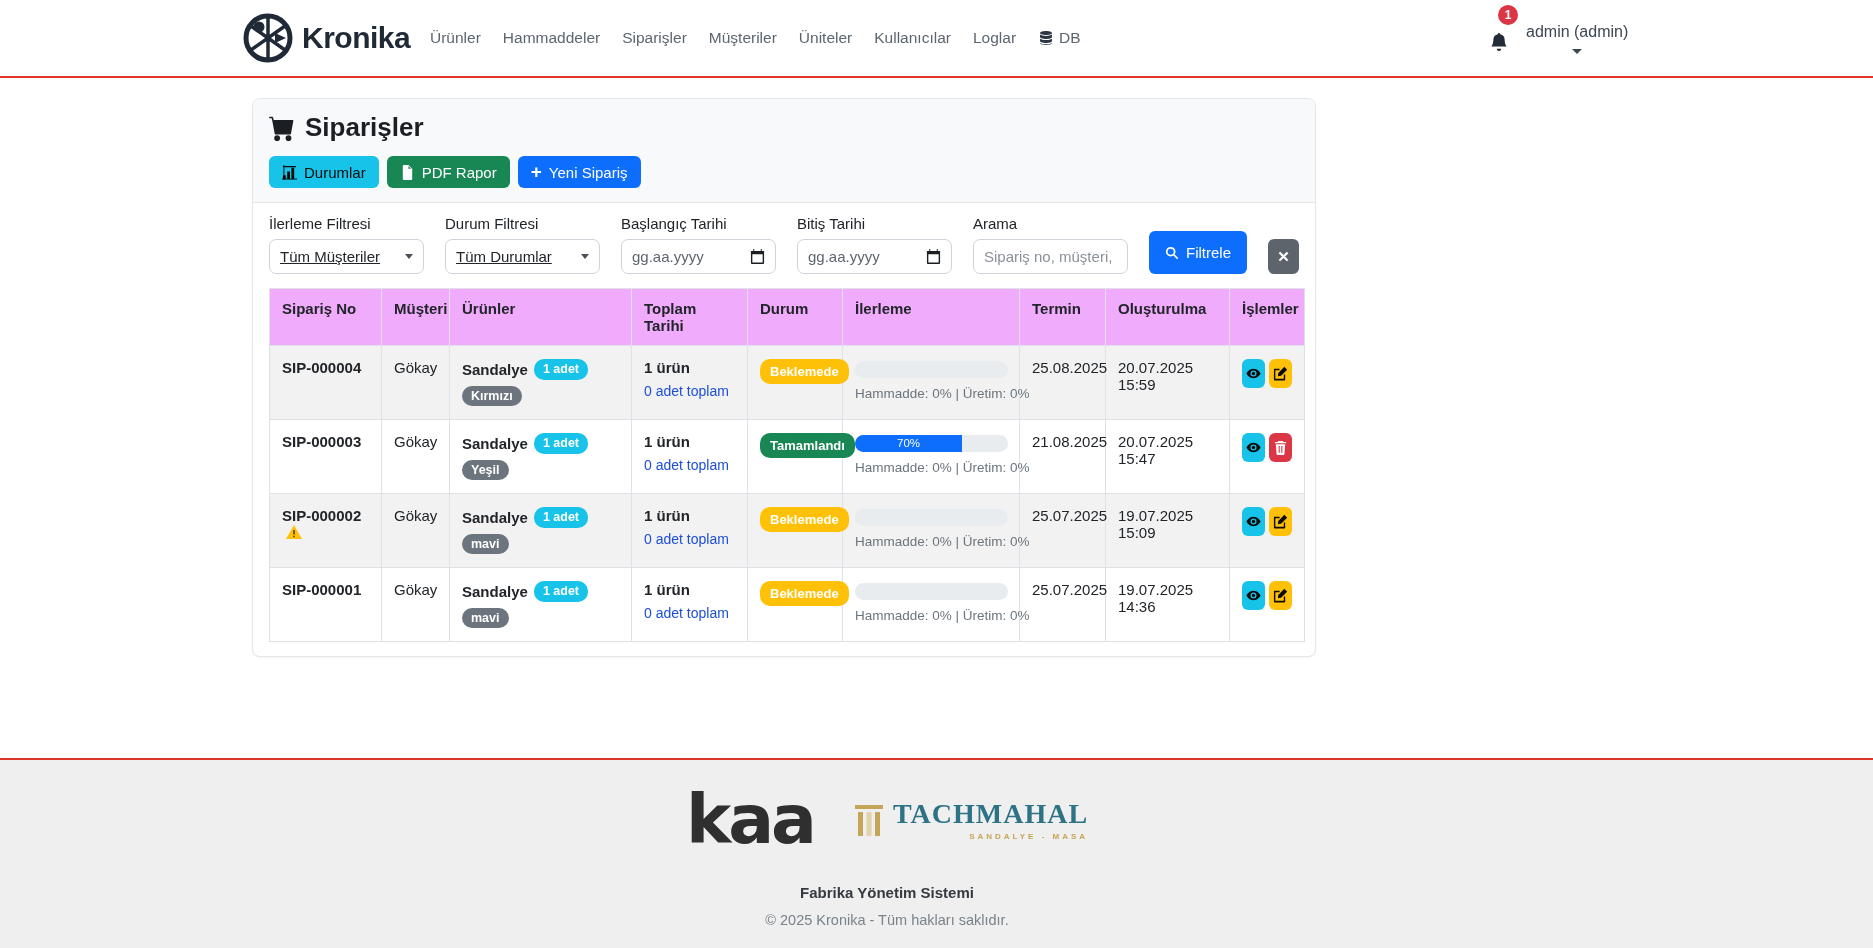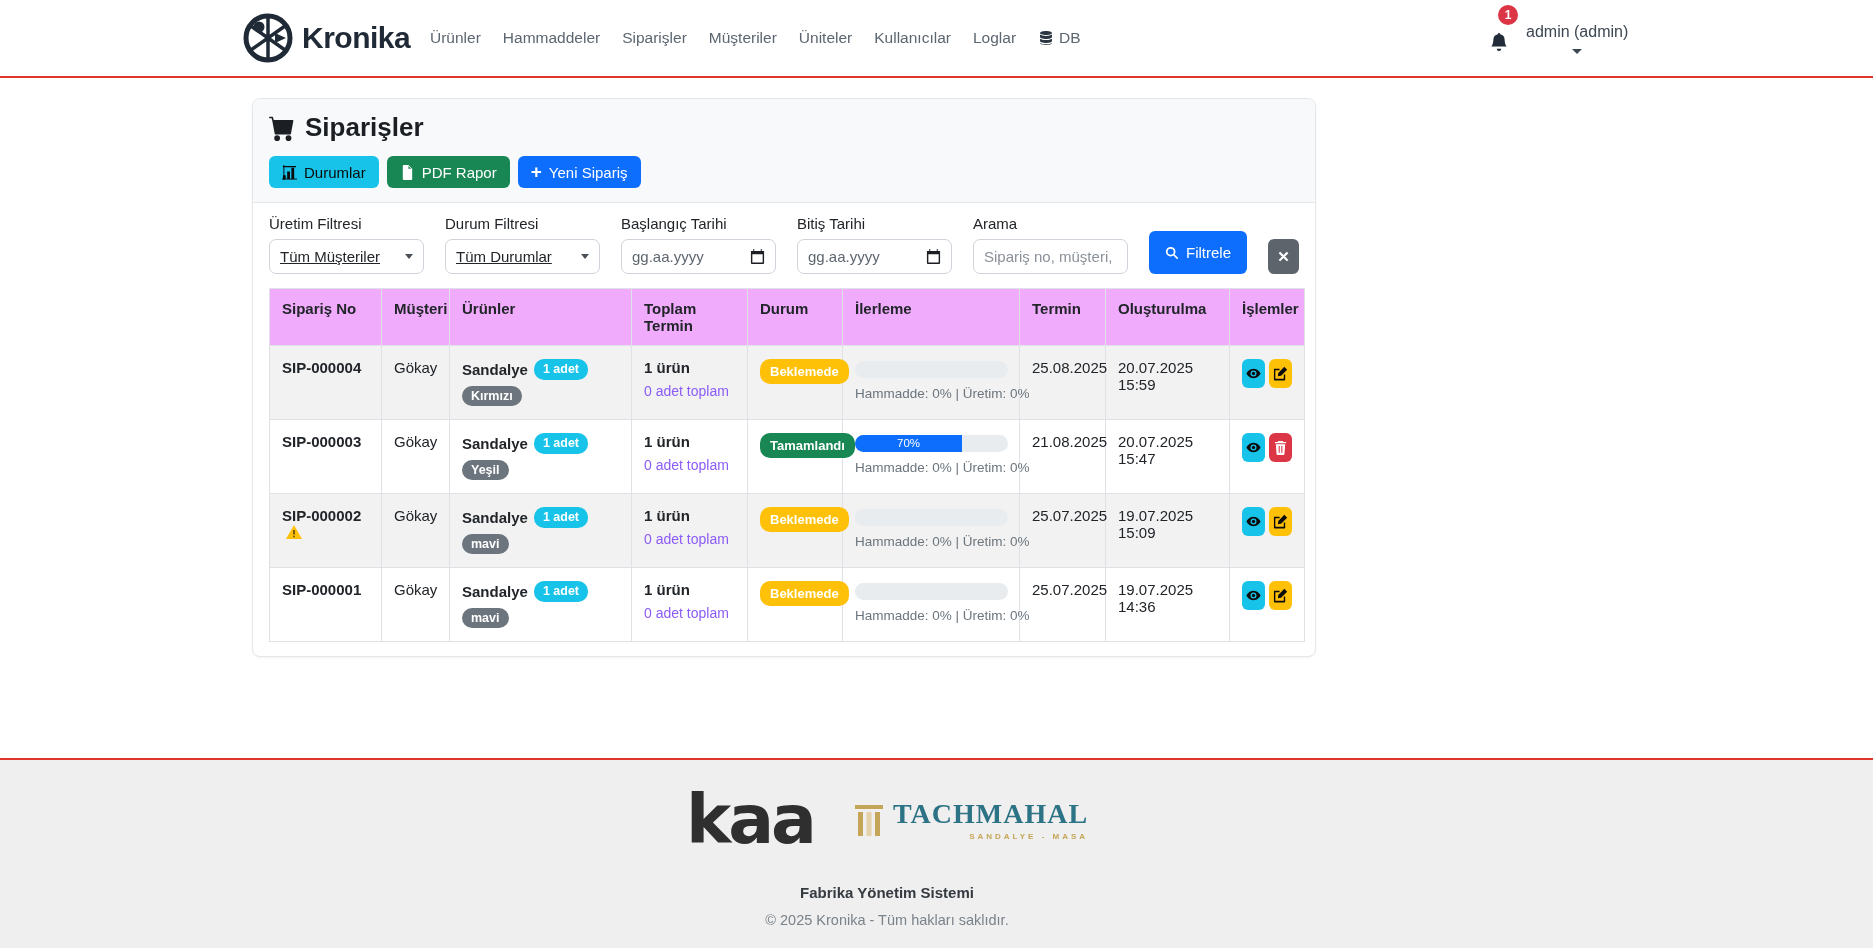--- a/index.html
+++ b/index.html
@@ -62,21 +62,21 @@
   .orders td { padding:13px 12px; font-size:15px; }
   .orders tr.striped td { background:#f2f2f2; }
   .col-1{width:112px}.col-2{width:68px}.col-3{width:182px}.col-4{width:116px}.col-5{width:95px}
   .col-6{width:177px}.col-7{width:86px}.col-8{width:124px}.col-9{width:75px}
   .cell-bold { font-weight:bold; }
   .warn-svg { width:16px; height:14px; margin-left:4px; vertical-align:-1px; }
   .prod-line { display:flex; align-items:center; gap:6px; flex-wrap:wrap; }
   .badge { border-radius:10px; font-size:12.5px; font-weight:bold; color:#fff; padding:4px 9px; line-height:1; white-space:nowrap; }
   .badge-qty { background:#17c3e8; }
   .badge-color { background:#6c757d; }
-  .sub-muted { color:#8b5cf6; font-size:14px; margin-top:7px; }
+  .sub-muted { color:#1d4ed8; font-size:14px; margin-top:7px; }
   .status-badge { display:inline-block; border-radius:10px; color:#fff; font-size:13px; font-weight:bold; padding:5px 10px; }
   .status-warning { background:#ffc107; }
   .status-success { background:#198754; }
   .pbar { width:153px; height:17px; background:#e9ecef; border-radius:9px; overflow:hidden; margin-top:2px; }
   .pbar-fill { height:100%; background:#0d6efd; color:#fff; font-size:11.5px; text-align:center; line-height:17px; border-radius:0; }
   .pcaption { color:#6c757d; font-size:13.5px; margin-top:8px; white-space:nowrap; }
   .actions { display:flex; gap:4px; }
   .abtn { width:30px; height:29px; border:none; border-radius:6px; display:flex; align-items:center; justify-content:center; cursor:pointer; }
   .abtn-view { background:#17c3e8; }
   .abtn-edit { background:#ffc107; }
@@ -167,21 +167,21 @@
         <span class="plus-glyph">+</span>
         <span>Yeni Sipariş</span>
       </button>
     </div>
   </div>
 
   <div class="card-body">
 
     <div class="filters">
       <div class="fgroup">
-        <label class="flabel">Üretim Filtresi</label>
+        <label class="flabel">İlerleme Filtresi</label>
         <div class="fcontrol">
           <span class="muted-val">Tüm Müşteriler</span>
           <span class="sel-caret"></span>
         </div>
       </div>
       <div class="fgroup">
         <label class="flabel">Durum Filtresi</label>
         <div class="fcontrol">
           <span class="muted-val">Tüm Durumlar</span>
           <span class="sel-caret"></span>
@@ -233,21 +233,21 @@
         <col class="col-6">
           <col class="col-7">
           <col class="col-8">
           <col class="col-9">
       </colgroup>
       <thead>
         <tr>
           <th>Sipariş No</th>
           <th>Müşteri</th>
           <th>Ürünler</th>
-          <th>Toplam Termin</th>
+          <th>Toplam Tarihi</th>
           <th>Durum</th>
           <th>İlerleme</th>
           <th>Termin</th>
           <th>Oluşturulma</th>
           <th>İşlemler</th>
         </tr>
       </thead>
       <tbody id="orders-tbody">
           <tr class="striped">
     <td>

